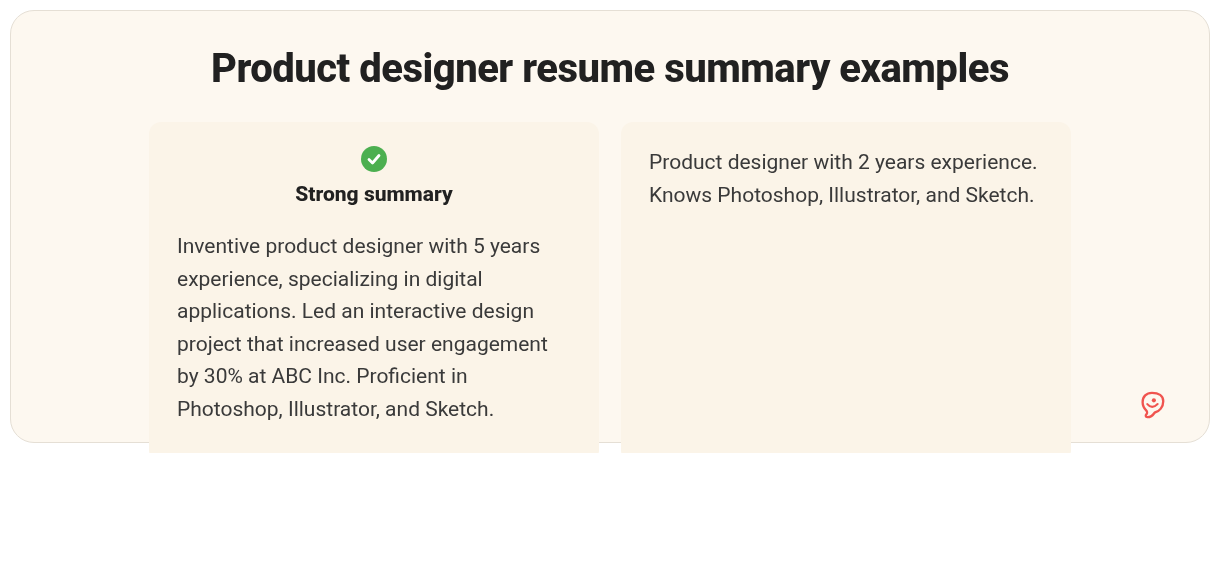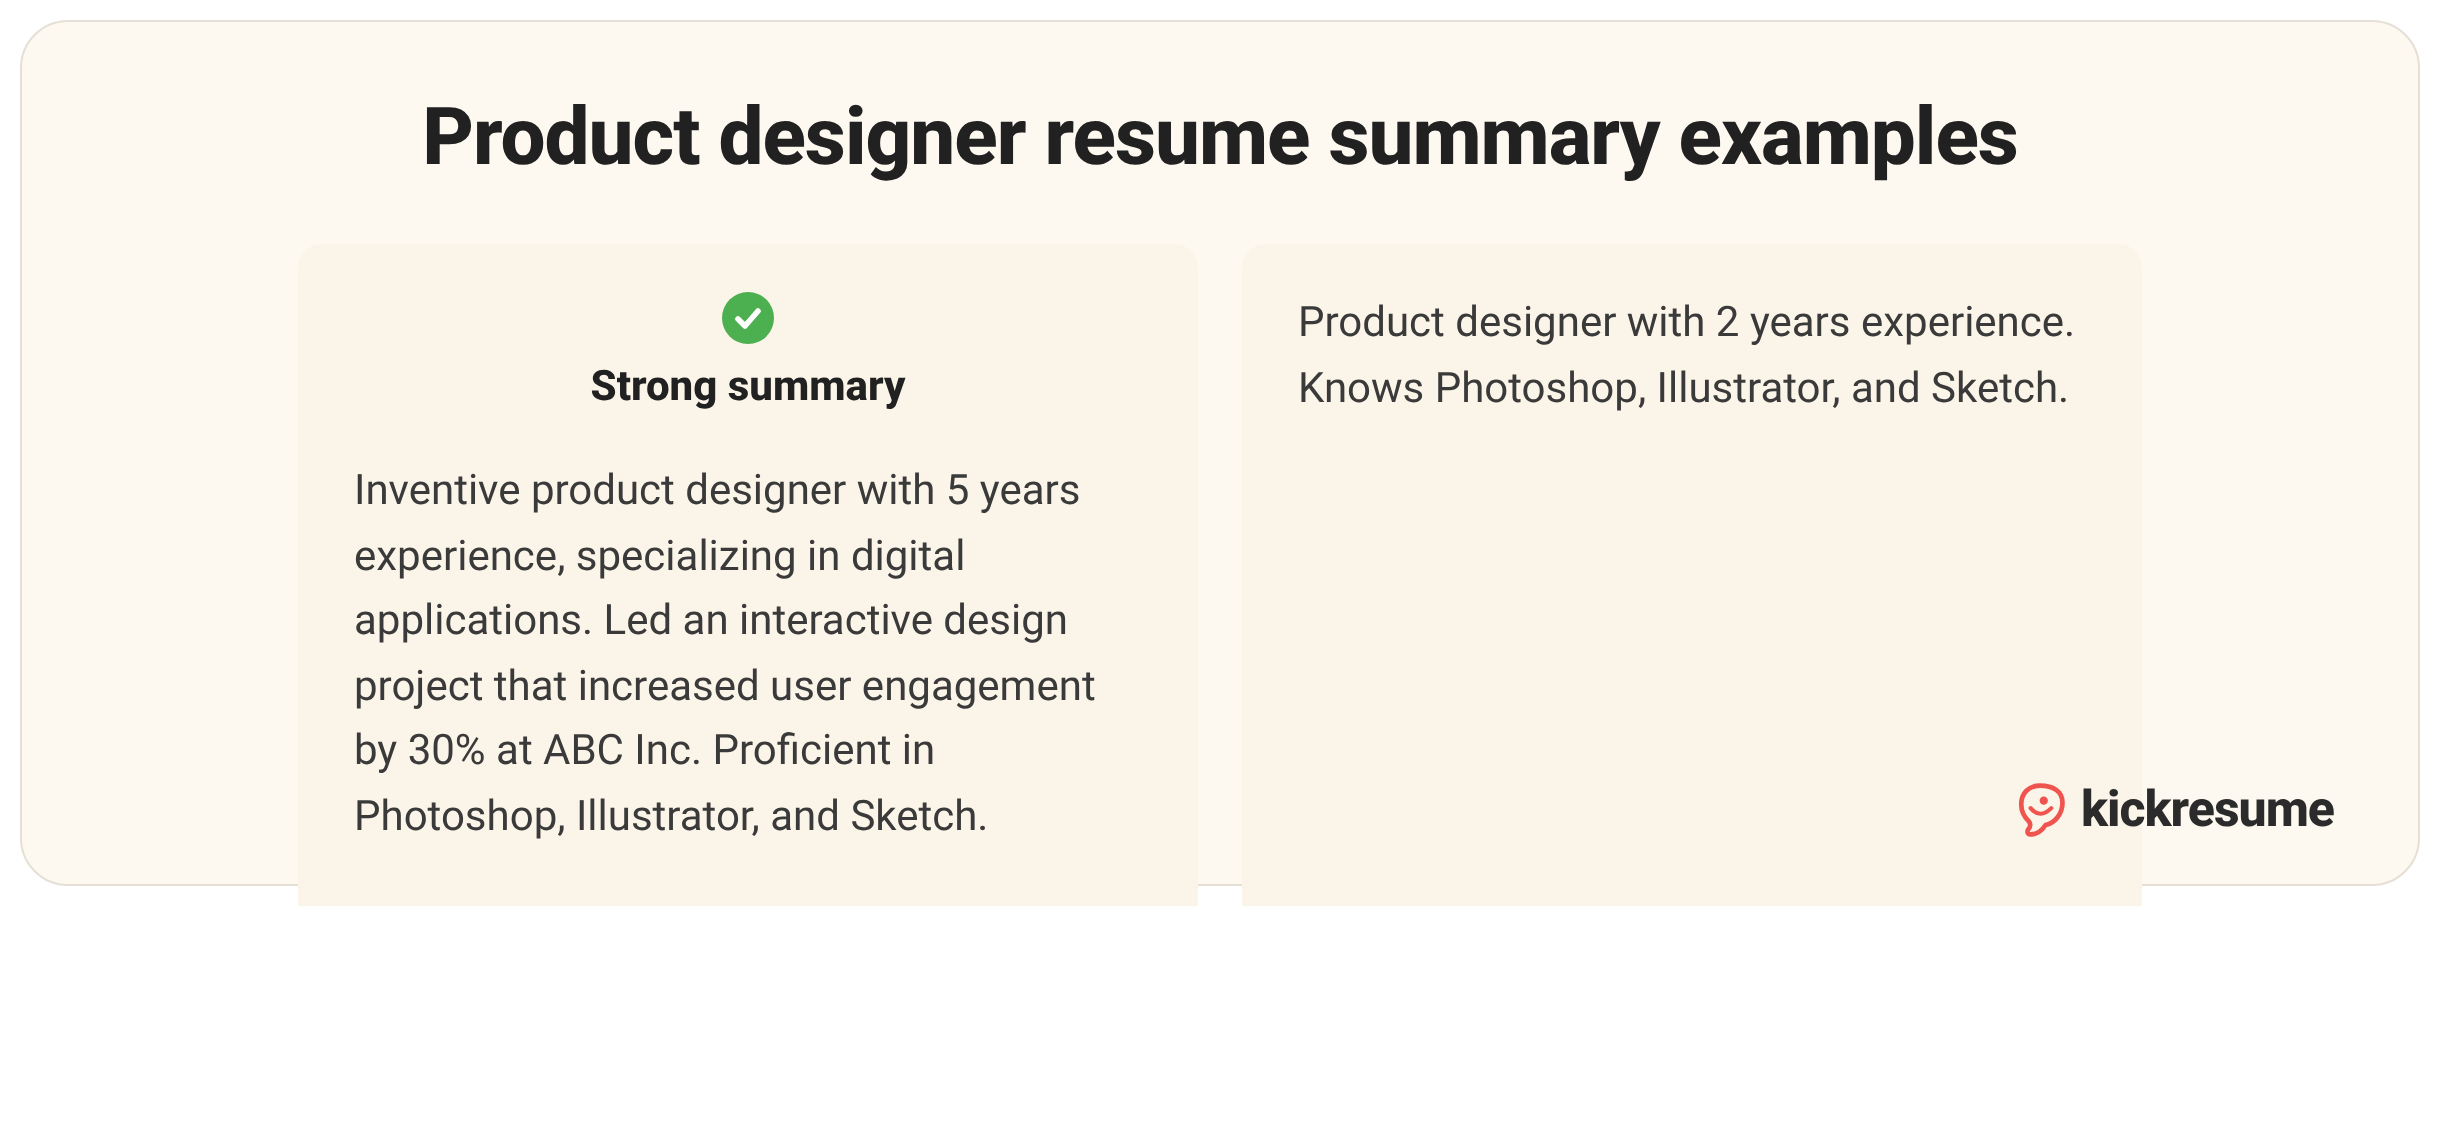--- a/index.html
+++ b/index.html
@@ -118,15 +118,14 @@
     </div>
 
   </div>
 
   <div class="brand">
     <svg class="brand-logo" viewBox="0 0 32 32" fill="none">
       <path d="M16 3 C10 3 6 7 6 13 C6 17 8 20 10 22 C11 23 11 25 10 26 C9 27 9 29 11 29 C14 29 17 27 19 24 C24 23 28 18 28 12 C28 6 23 3 16 3 Z" stroke="#F0544F" stroke-width="2.5" fill="none" stroke-linejoin="round"></path>
       <circle cx="18" cy="11" r="2.2" fill="#F0544F"></circle>
       <path d="M11 15 Q16 21 22 15" stroke="#F0544F" stroke-width="2.2" fill="none" stroke-linecap="round"></path>
     </svg>
-    <span class="brand-text">kickresume</span>
   </div>
 </div>
 
 </body></html>

